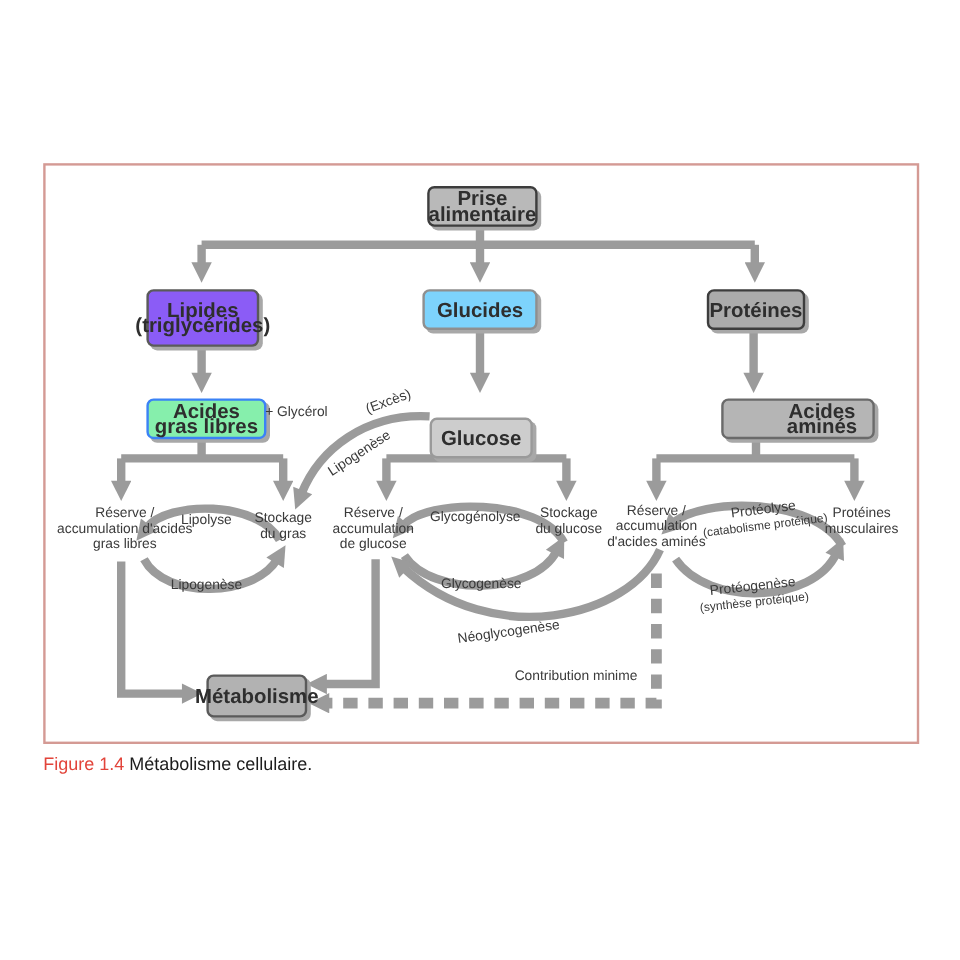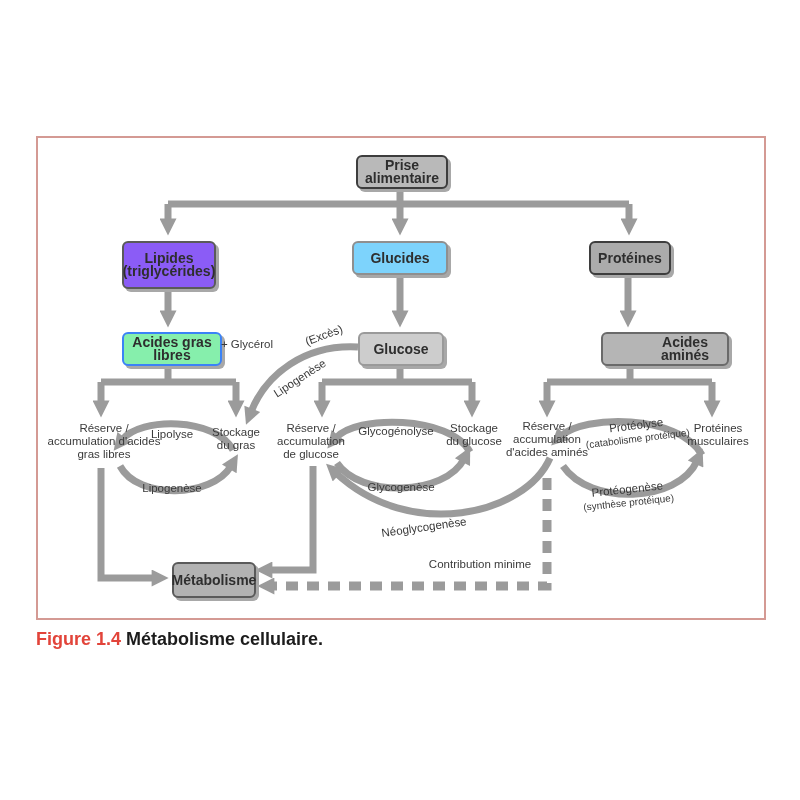--- a/index.html
+++ b/index.html
@@ -3,36 +3,36 @@
 <meta charset="utf-8">
 <style>
   html,body{margin:0;padding:0;background:#ffffff;}
   #page{position:relative;width:800px;height:800px;background:#ffffff;overflow:hidden;
         font-family:"Liberation Sans",sans-serif;color:#333;}
   #frame{position:absolute;left:36px;top:136px;width:726px;height:480px;
          border:2px solid #d49a94;background:#ffffff;}
   svg.wires{position:absolute;left:0;top:0;width:800px;height:800px;pointer-events:none;}
   .box{position:absolute;border-radius:6px;display:flex;flex-direction:column;
        align-items:center;justify-content:center;text-align:center;
-       font-size:14px;font-weight:bold;color:#2e2e2e;line-height:13px;
+       font-size:17px;font-weight:bold;color:#2e2e2e;line-height:13px;
        box-shadow:3px 3px 0 #a8a8a8;}
   .box span{display:block;}
   .b-prise{left:356px;top:155px;width:88px;height:30px;background:#b9b9b9;border:2px solid #3d3d3d;}
   .b-lipides{left:122px;top:241px;width:90px;height:44px;background:#8b5cf6;border:2px solid #5a5a5a;}
   .b-glucides{left:352px;top:241px;width:92px;height:30px;background:#7dd3fc;border:2px solid #8f8f8f;}
   .b-proteines{left:589px;top:241px;width:78px;height:30px;background:#ababab;border:2px solid #3d3d3d;}
   .b-agl{left:122px;top:332px;width:96px;height:30px;background:#86efac;border:2px solid #3b82f6;}
-  .b-glucose{left:358px;top:332px;width:82px;height:30px;background:#cdcdcd;border:2px solid #9a9a9a;}
+  .b-glucose{left:358px;top:348px;width:82px;height:30px;background:#cdcdcd;border:2px solid #9a9a9a;}
   .b-amines{left:601px;top:332px;width:84px;height:30px;background:#b5b5b5;border:2px solid #6a6a6a;padding-left:40px;}
   .b-metab{left:172px;top:562px;width:80px;height:32px;background:#b2b2b2;border:2px solid #5a5a5a;text-align:center;}
   .lbl{position:absolute;font-size:11.5px;color:#3a3a3a;white-space:nowrap;
        transform:translateX(-50%);text-align:center;line-height:13px;}
   .lbl span{display:block;}
   .small{font-size:10px;}
-  .caption{position:absolute;left:36px;top:629px;font-size:18px;font-weight:bold;}
+  .caption{position:absolute;left:36px;top:629px;font-size:15px;font-weight:normal;}
   .caption .fig{color:#e2443a;}
   .caption .txt{color:#1c1c1c;}
 </style>
 </head>
 <body>
 
 <div id="page">
 
   <div id="frame"></div>
 

